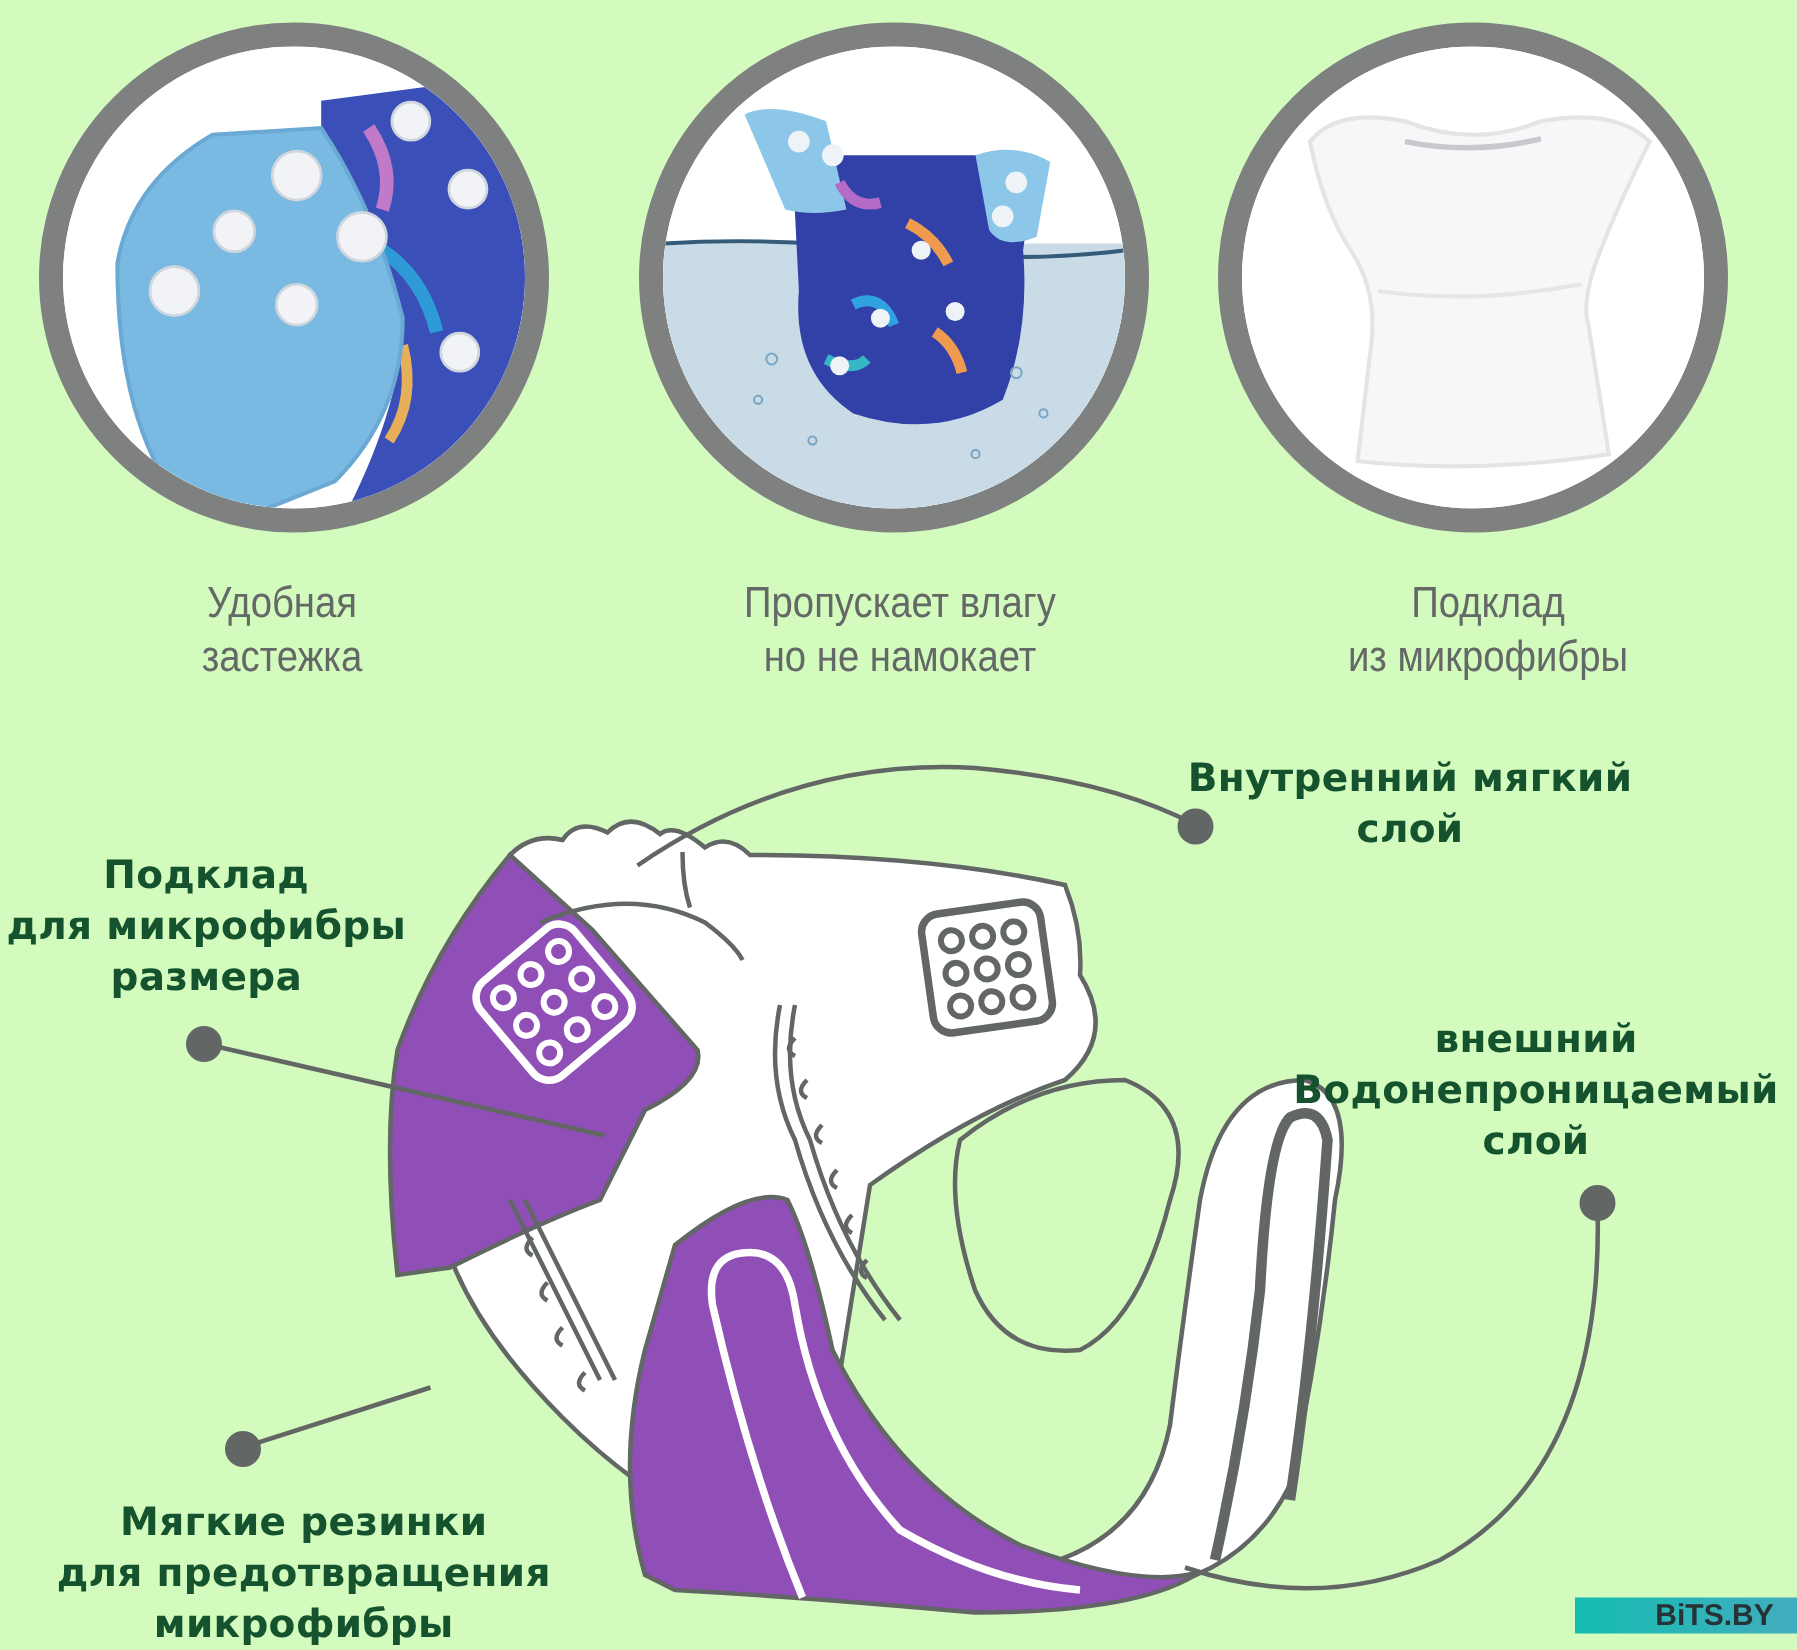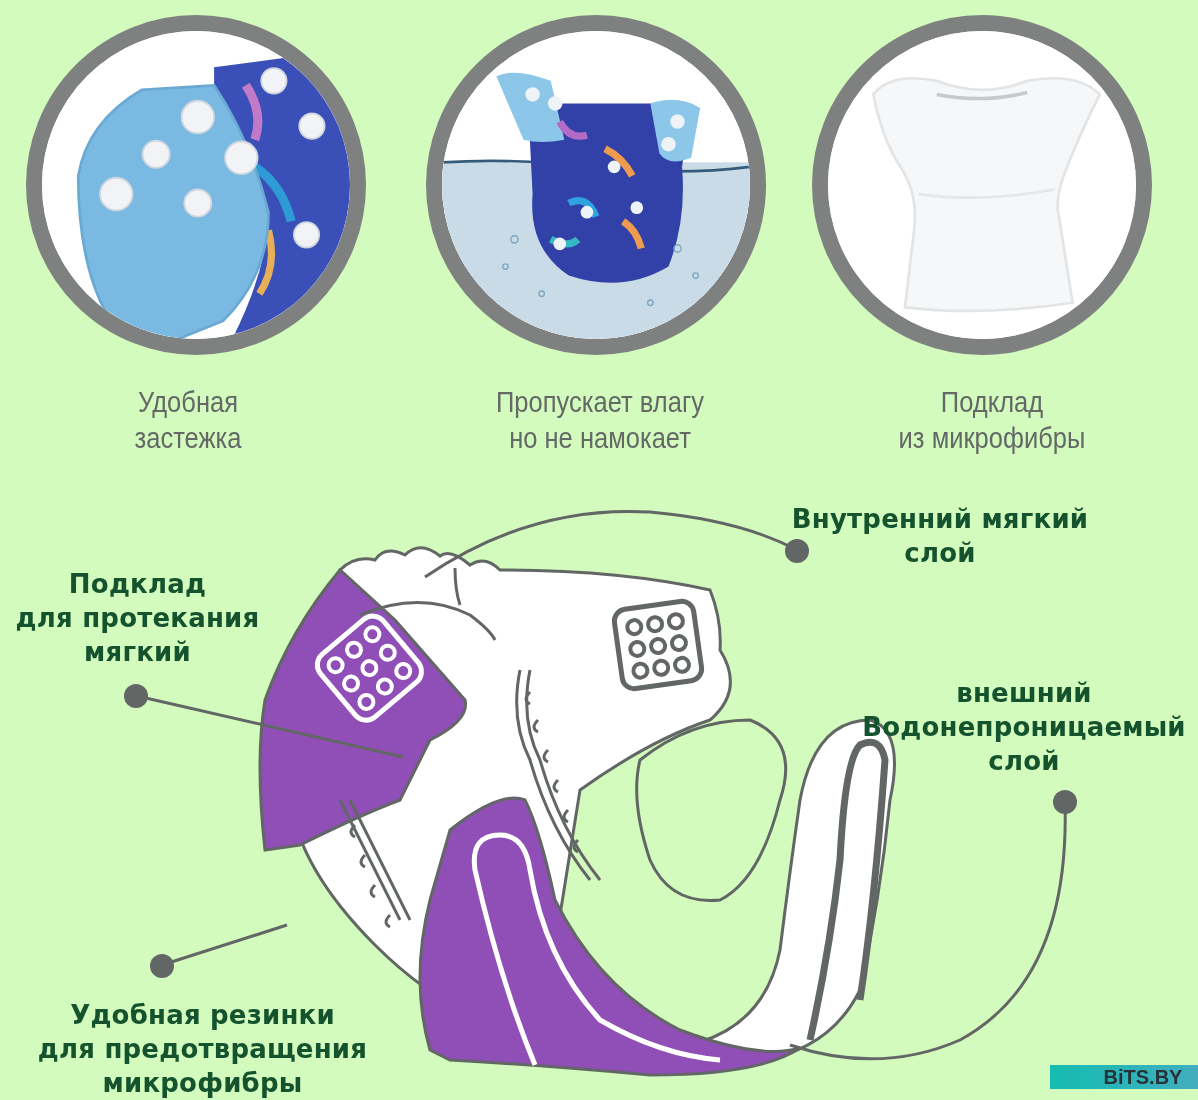--- a/index.html
+++ b/index.html
@@ -187,27 +187,27 @@
     <circle cx="1065" cy="802" r="12"></circle>
   </g>
 </svg>
 
 <div class="label" style="left:770px; top:502px; width:340px;">
   <span>Внутренний мягкий</span>
   <span>слой</span>
 </div>
 <div class="label" style="left:0px; top:567px; width:275px;">
   <span>Подклад</span>
-  <span>для протекания</span>
-  <span>мягкий</span>
+  <span>для микрофибры</span>
+  <span>размера</span>
 </div>
 <div class="label" style="left:850px; top:676px; width:348px;">
   <span>внешний</span>
   <span>Водонепроницаемый</span>
   <span>слой</span>
 </div>
 <div class="label" style="left:20px; top:998px; width:365px;">
-  <span>Удобная резинки</span>
+  <span>Мягкие резинки</span>
   <span>для предотвращения</span>
   <span>микрофибры</span>
 </div>
 
 <div class="badge">BiTS.BY</div>
 
 </body></html>

